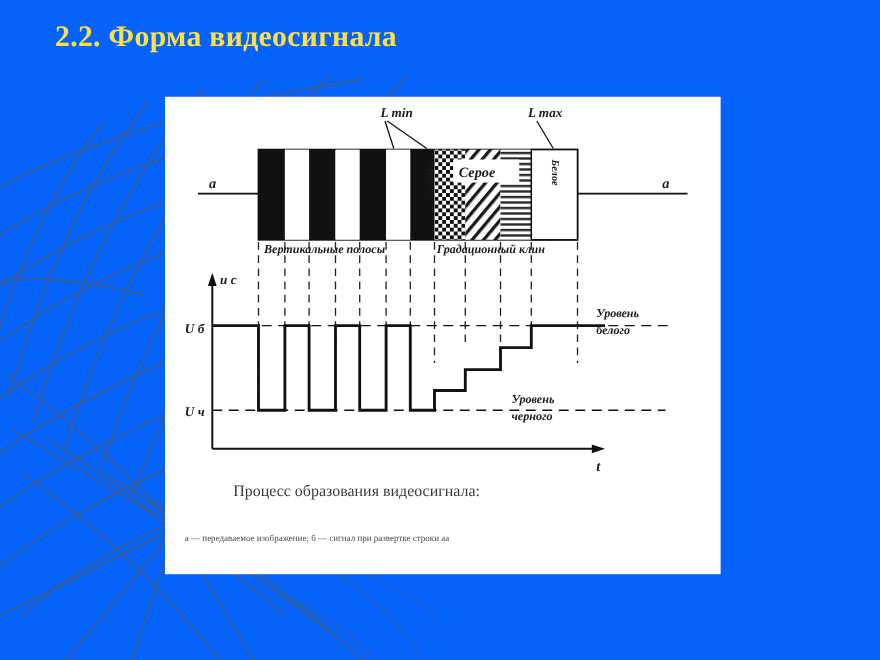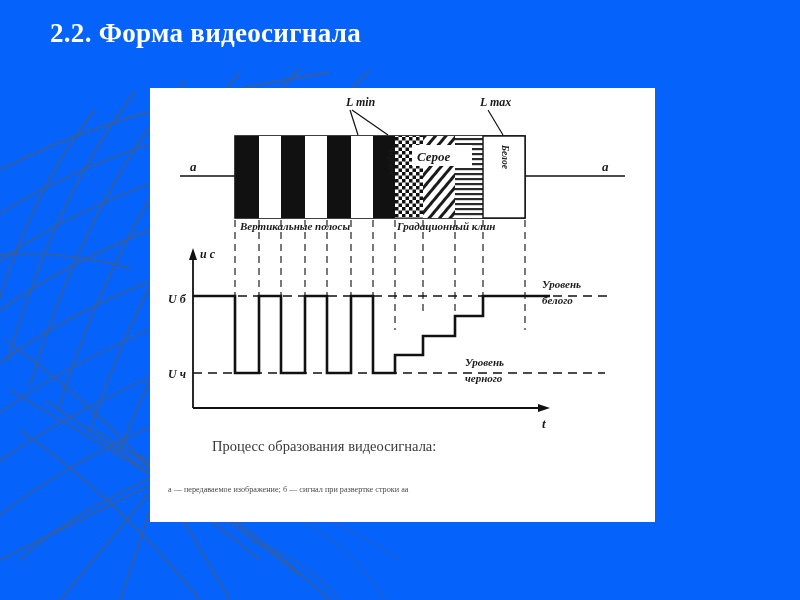--- a/index.html
+++ b/index.html
@@ -5,21 +5,21 @@
   html,body{margin:0;padding:0;}
   body{
     width:800px;height:600px;overflow:hidden;position:relative;
     background:#0563fc;
     font-family:"Liberation Serif", serif;
   }
   #bg-mesh{position:absolute;left:0;top:0;width:800px;height:600px;pointer-events:none;}
   #slide-title{
     position:absolute;left:50px;top:18px;
     font-family:"Liberation Serif", serif;
-    font-weight:bold;font-size:27px;color:#ffffff;
+    font-weight:bold;font-size:27px;color:#fde047;
     letter-spacing:.3px;white-space:nowrap;text-align:right;
   }
   #figure-panel{
     position:absolute;left:150px;top:88px;width:505px;height:434px;
     background:#ffffff;
   }
   #figure-svg{display:block;width:505px;height:434px;}
   .cap1{font-family:"Liberation Serif", serif;font-size:14.5px;fill:#3a3a3a;}
   .cap2{font-family:"Liberation Serif", serif;font-size:8.2px;fill:#4a4a4a;}
   .hw{font-family:"Liberation Serif", serif;font-style:italic;font-weight:bold;fill:#1a1a1a;}

